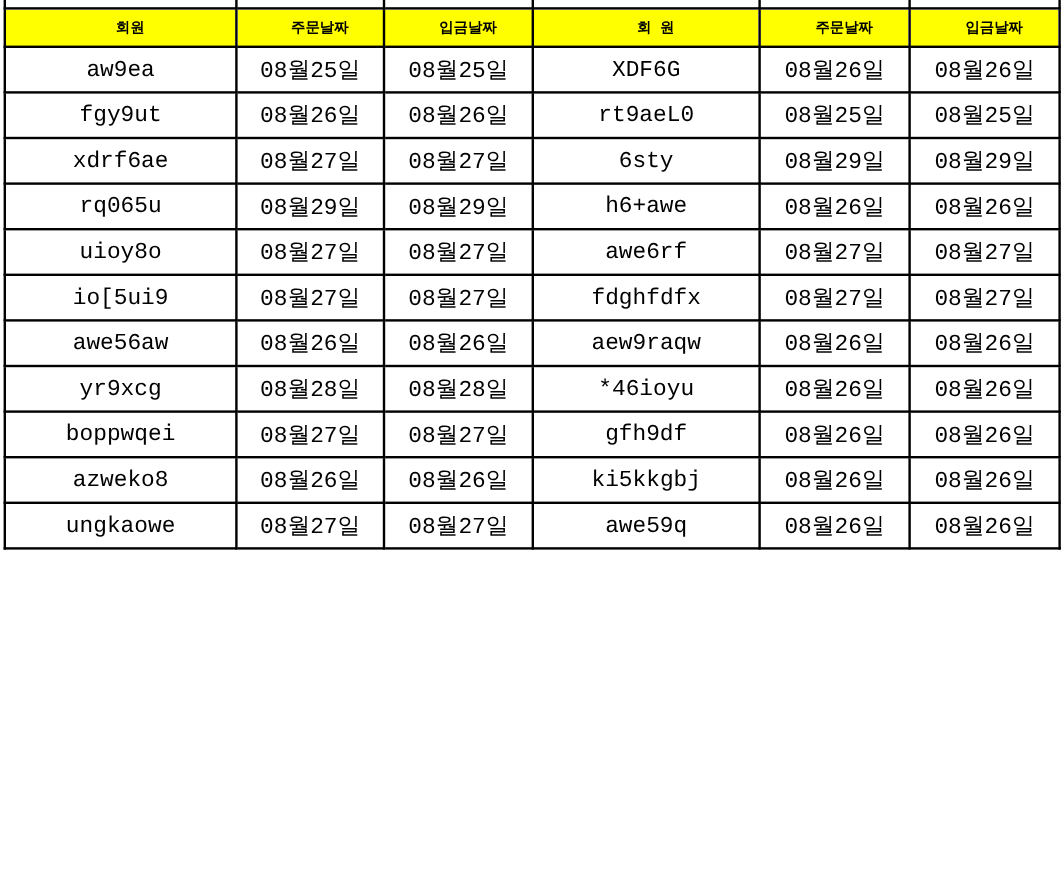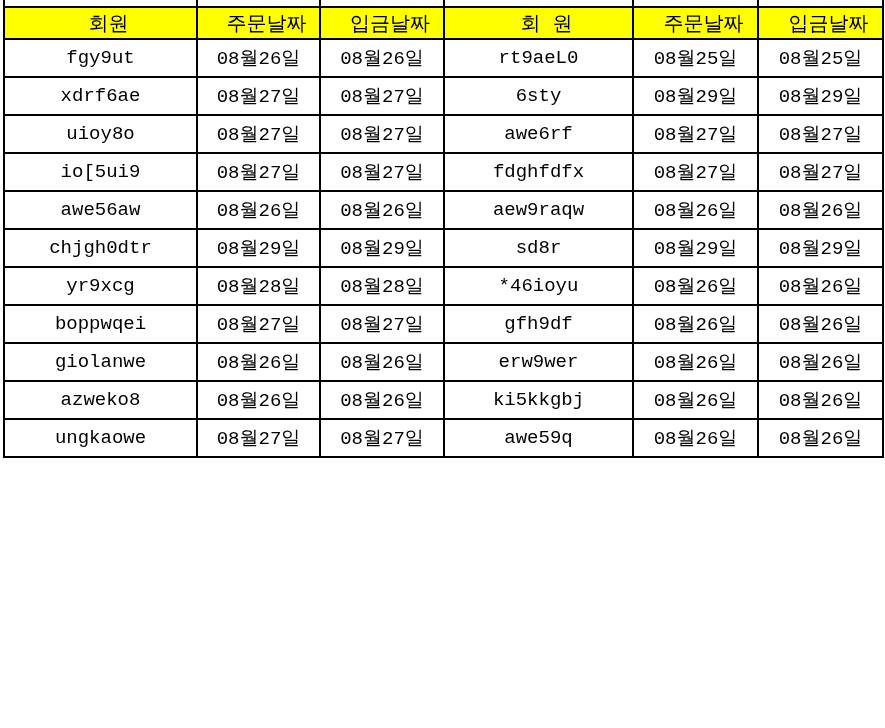--- a/index.html
+++ b/index.html
@@ -31,22 +31,22 @@
     color: #000000;
     font-size: 19px;
   }
   tr.strip-row td {
     border-top: none;
     height: 6px;
   }
   tr.header-row td {
     background: #ffff00;
     height: 30px;
-    font-size: 20px;
-    font-weight: normal;
+    font-size: 12px;
+    font-weight: bold;
     padding-left: 16px;
   }
   tr.data-row td {
     height: 36px;
     background: #ffffff;
   }
 </style>
 </head>
 <body>
 
@@ -71,34 +71,50 @@
         </tr>
         <tr class="header-row">
           <td>회원</td>
           <td>주문날짜</td>
           <td>입금날짜</td>
           <td>회 원</td>
           <td>주문날짜</td>
           <td>입금날짜</td>
         </tr>
         <tr class="data-row">
+          <td>aw9ea</td>
+          <td>08월25일</td>
+          <td>08월25일</td>
+          <td>XDF6G</td>
+          <td>08월26일</td>
+          <td>08월26일</td>
+        </tr>
+        <tr class="data-row">
           <td>fgy9ut</td>
           <td>08월26일</td>
           <td>08월26일</td>
           <td>rt9aeL0</td>
           <td>08월25일</td>
           <td>08월25일</td>
         </tr>
         <tr class="data-row">
           <td>xdrf6ae</td>
           <td>08월27일</td>
           <td>08월27일</td>
           <td>6sty</td>
           <td>08월29일</td>
           <td>08월29일</td>
+        </tr>
+        <tr class="data-row">
+          <td>rq065u</td>
+          <td>08월29일</td>
+          <td>08월29일</td>
+          <td>h6+awe</td>
+          <td>08월26일</td>
+          <td>08월26일</td>
         </tr>
         <tr class="data-row">
           <td>uioy8o</td>
           <td>08월27일</td>
           <td>08월27일</td>
           <td>awe6rf</td>
           <td>08월27일</td>
           <td>08월27일</td>
         </tr>
         <tr class="data-row">
@@ -111,48 +127,32 @@
         </tr>
         <tr class="data-row">
           <td>awe56aw</td>
           <td>08월26일</td>
           <td>08월26일</td>
           <td>aew9raqw</td>
           <td>08월26일</td>
           <td>08월26일</td>
         </tr>
         <tr class="data-row">
-          <td>chjgh0dtr</td>
-          <td>08월29일</td>
-          <td>08월29일</td>
-          <td>sd8r</td>
-          <td>08월29일</td>
-          <td>08월29일</td>
-        </tr>
-        <tr class="data-row">
           <td>yr9xcg</td>
           <td>08월28일</td>
           <td>08월28일</td>
           <td>*46ioyu</td>
           <td>08월26일</td>
           <td>08월26일</td>
         </tr>
         <tr class="data-row">
           <td>boppwqei</td>
           <td>08월27일</td>
           <td>08월27일</td>
           <td>gfh9df</td>
-          <td>08월26일</td>
-          <td>08월26일</td>
-        </tr>
-        <tr class="data-row">
-          <td>giolanwe</td>
-          <td>08월26일</td>
-          <td>08월26일</td>
-          <td>erw9wer</td>
           <td>08월26일</td>
           <td>08월26일</td>
         </tr>
         <tr class="data-row">
           <td>azweko8</td>
           <td>08월26일</td>
           <td>08월26일</td>
           <td>ki5kkgbj</td>
           <td>08월26일</td>
           <td>08월26일</td>

